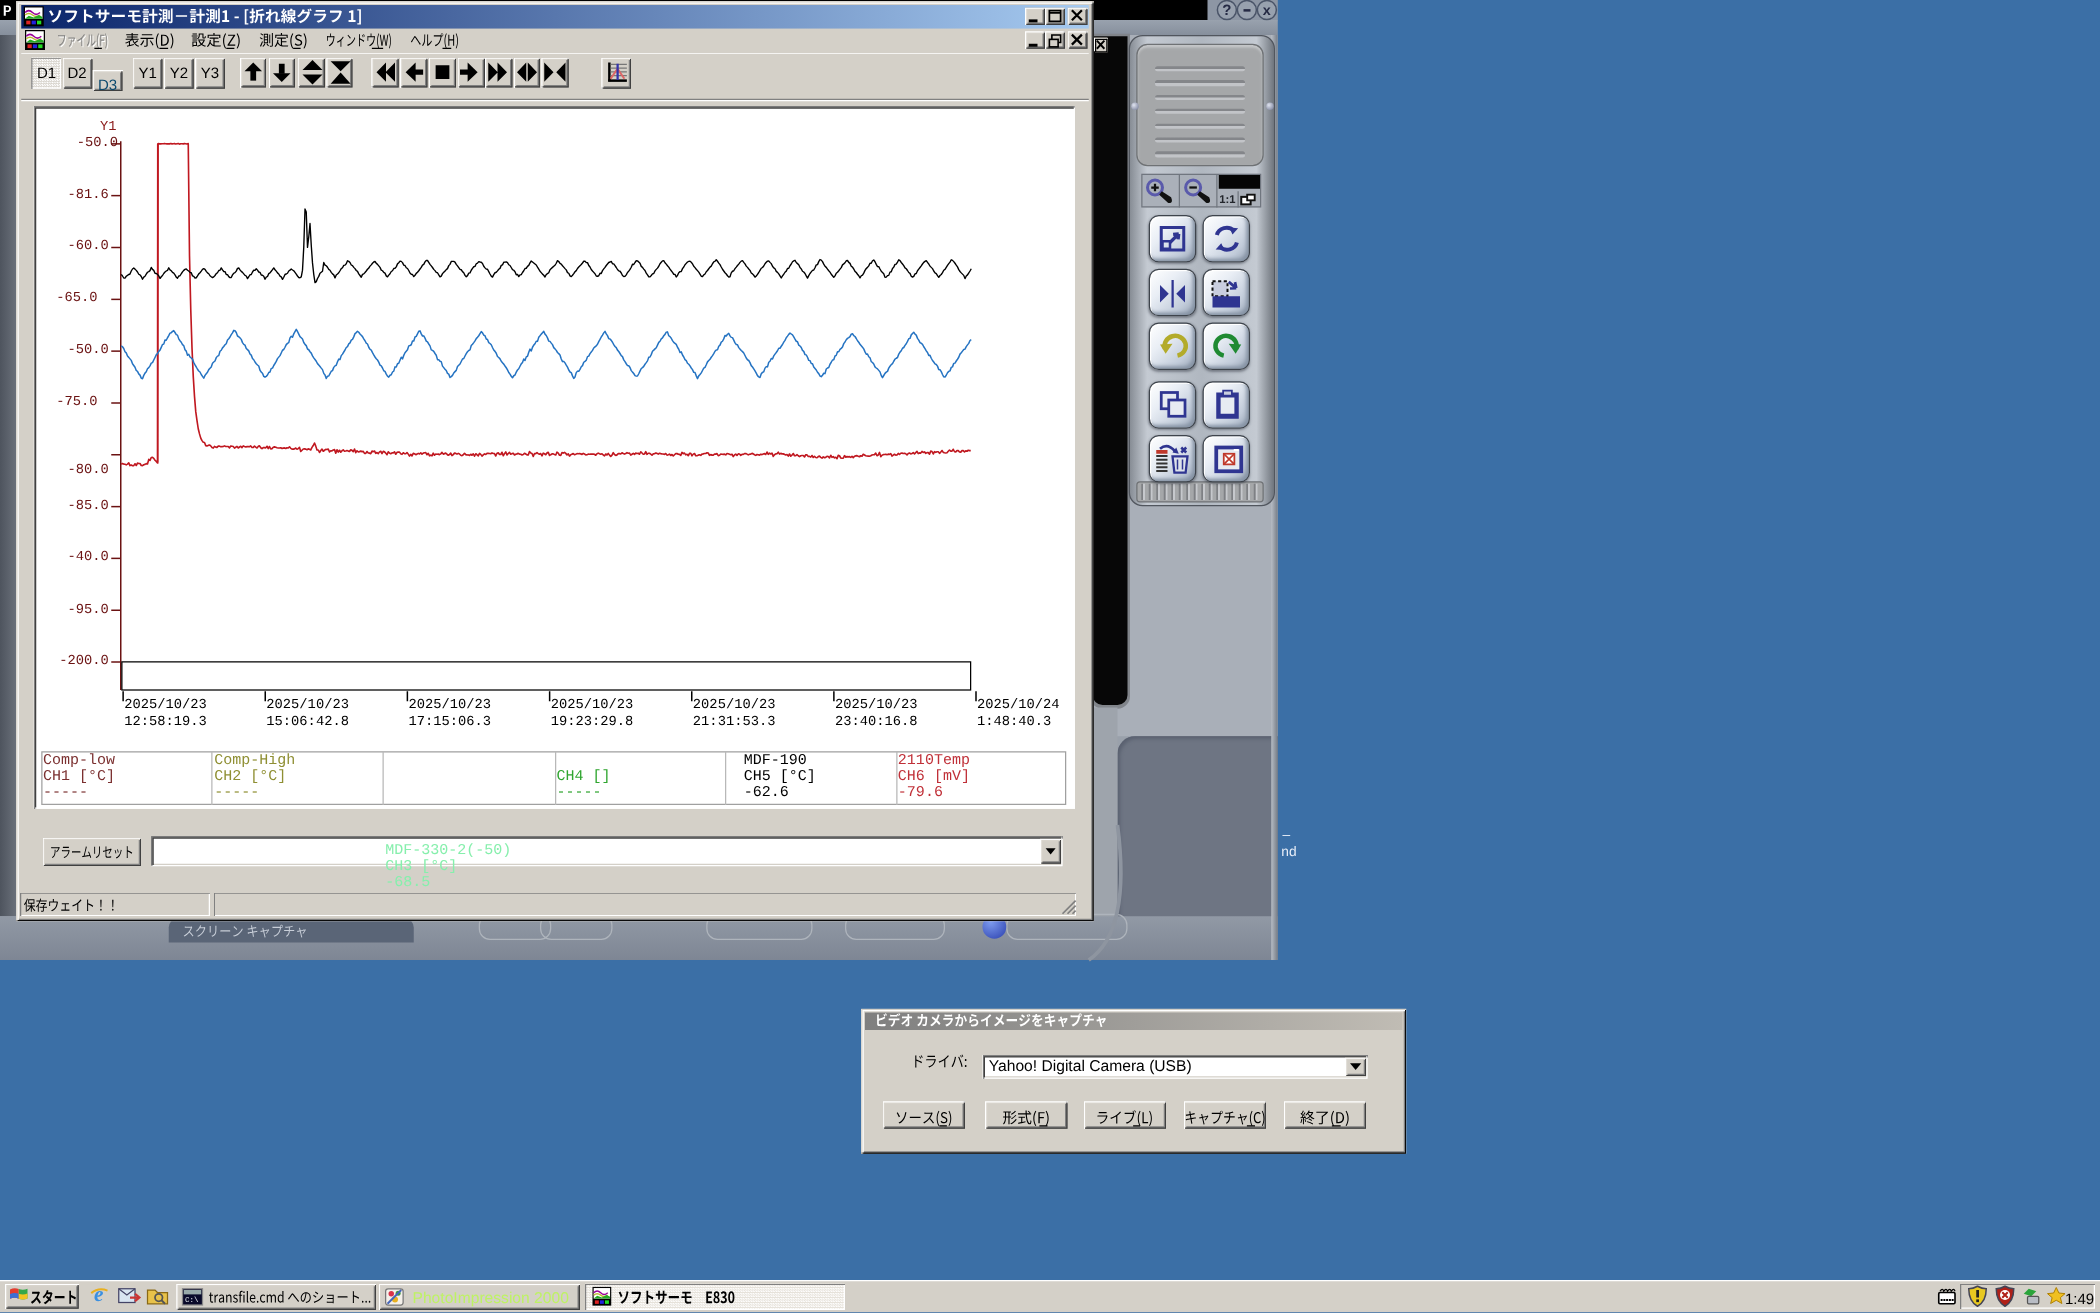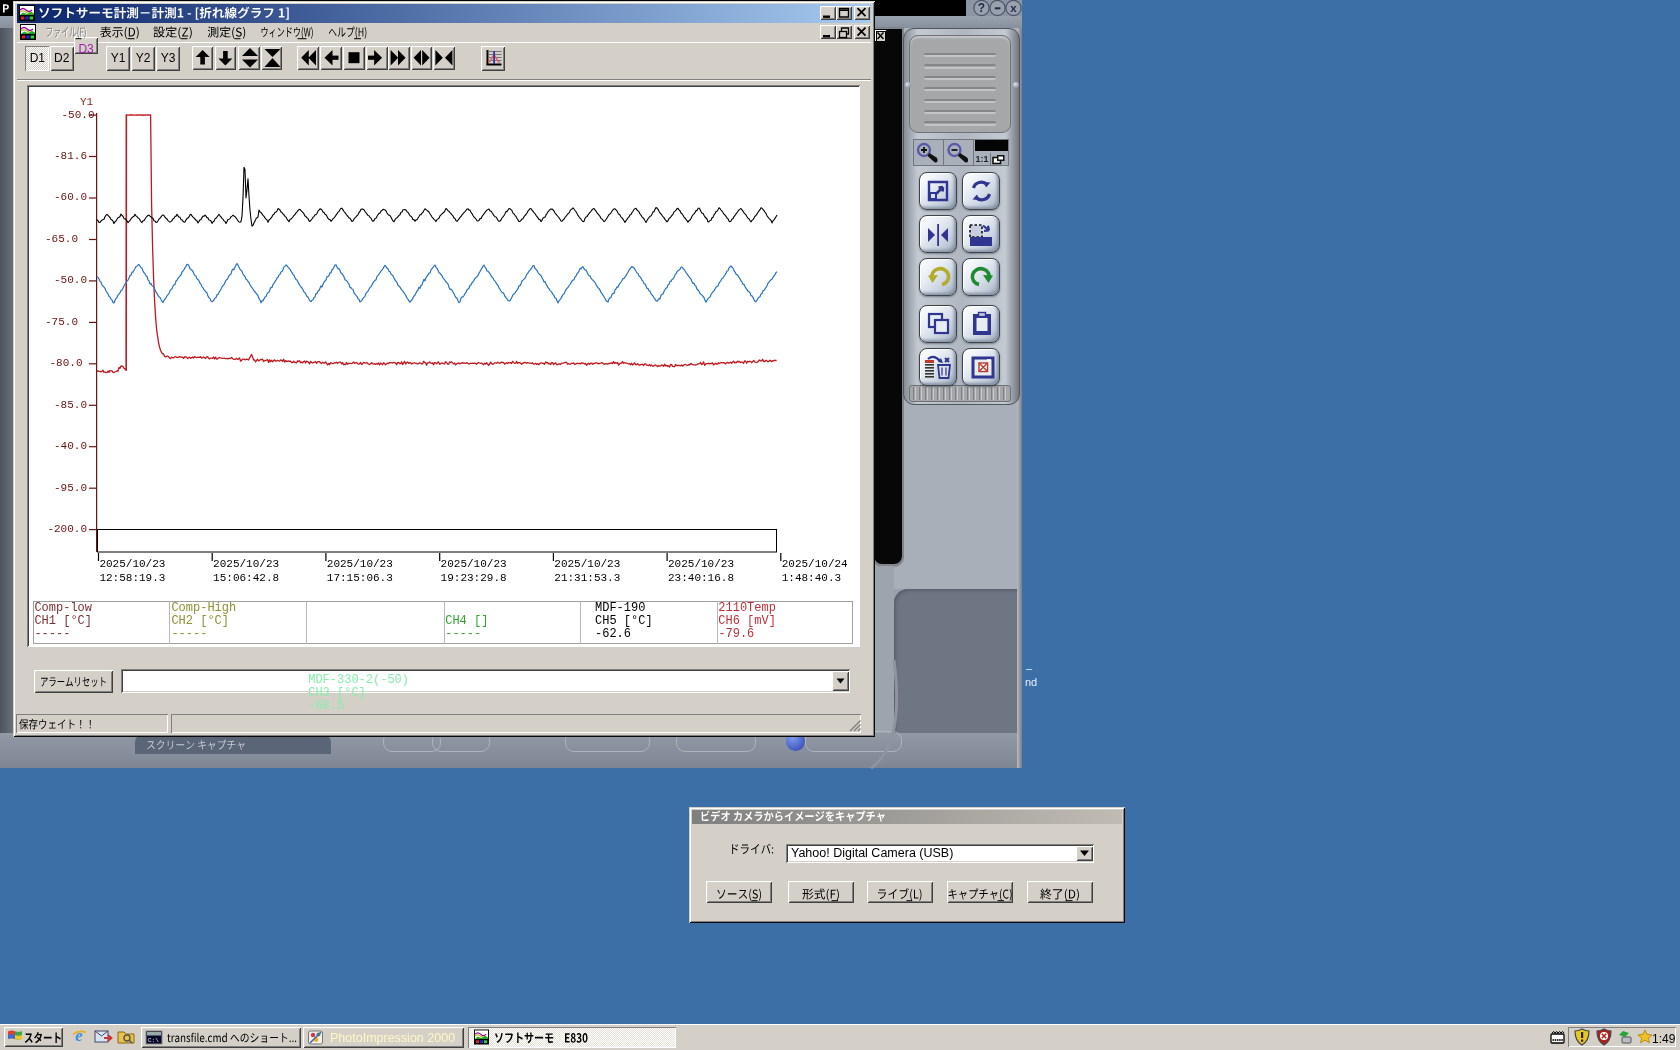--- a/index.html
+++ b/index.html
@@ -81,21 +81,21 @@
 <div class="ras" style="position:absolute;left:836.0px;top:5.5px;width:15.5px;height:14.0px;"></div>
 <div class="ras" style="position:absolute;left:854.0px;top:5.5px;width:15.5px;height:14.0px;"></div>
 <div style="position:absolute;left:17.0px;top:22.5px;width:854.0px;height:19.5px;background:#d4d0c8;"></div>
 <div class="ras" style="position:absolute;left:820.0px;top:25.0px;width:15.5px;height:14.0px;"></div>
 <div class="ras" style="position:absolute;left:836.0px;top:25.0px;width:15.5px;height:14.0px;"></div>
 <div class="ras" style="position:absolute;left:854.0px;top:25.0px;width:15.5px;height:14.0px;"></div>
 <div style="position:absolute;left:875.5px;top:30.5px;width:10.5px;height:11.0px;background:#d4d0c8;border:1px solid #000;"></div>
 <div style="position:absolute;left:17.0px;top:42.0px;width:854.0px;height:37.0px;background:#d4d0c8;box-shadow:inset 0 1px 0 #ffffff;"></div>
 <div class="sunkl" style="position:absolute;left:25.3px;top:45.7px;width:24.0px;height:25.0px;background:repeating-conic-gradient(#ffffff 0% 25%, #d4d0c8 0% 50%) 0 0/2px 2px;font:12px 'Liberation Sans',sans-serif;text-align:center;line-height:25px;color:#000;">D1</div>
 <div class="ras" style="position:absolute;left:49.7px;top:45.7px;width:24.0px;height:25.0px;font:12px 'Liberation Sans',sans-serif;text-align:center;line-height:25px;color:#000;">D2</div>
-<div class="ras" style="position:absolute;left:74.1px;top:37px;width:24.0px;height:17px;font:12px 'Liberation Sans',sans-serif;text-align:center;line-height:25px;color:#a21caf;">D3</div>
+<div class="ras" style="position:absolute;left:74.1px;top:56px;width:24.0px;height:17px;font:12px 'Liberation Sans',sans-serif;text-align:center;line-height:25px;color:#0c4a6e;">D3</div>
 <div class="ras" style="position:absolute;left:106.2px;top:45.7px;width:24.0px;height:25.0px;font:12px 'Liberation Sans',sans-serif;text-align:center;line-height:25px;color:#000;">Y1</div>
 <div class="ras" style="position:absolute;left:131.1px;top:45.7px;width:24.0px;height:25.0px;font:12px 'Liberation Sans',sans-serif;text-align:center;line-height:25px;color:#000;">Y2</div>
 <div class="ras" style="position:absolute;left:156.0px;top:45.7px;width:24.0px;height:25.0px;font:12px 'Liberation Sans',sans-serif;text-align:center;line-height:25px;color:#000;">Y3</div>
 <div class="ras" style="position:absolute;left:191.7px;top:45.7px;width:21.8px;height:24.0px;"></div>
 <div class="ras" style="position:absolute;left:214.5px;top:45.7px;width:21.8px;height:24.0px;"></div>
 <div class="ras" style="position:absolute;left:238.0px;top:45.7px;width:21.8px;height:24.0px;"></div>
 <div class="ras" style="position:absolute;left:260.5px;top:45.7px;width:21.8px;height:24.0px;"></div>
 <div class="ras" style="position:absolute;left:297.0px;top:45.7px;width:21.8px;height:24.0px;"></div>
 <div class="ras" style="position:absolute;left:319.9px;top:45.7px;width:21.8px;height:24.0px;"></div>
 <div class="ras" style="position:absolute;left:343.0px;top:45.7px;width:21.8px;height:24.0px;"></div>
@@ -132,21 +132,21 @@
 <div class="ras" style="position:absolute;left:141.0px;top:1027.0px;width:160.0px;height:21.0px;"></div>
 <div class="ras" style="position:absolute;left:303.0px;top:1027.0px;width:161.0px;height:21.0px;"></div>
 <div style="position:absolute;left:468.0px;top:1027.0px;width:208.0px;height:21.0px;background:repeating-conic-gradient(#ffffff 0% 25%, #e6e2da 0% 50%) 0 0/2px 2px;box-shadow:inset 1px 1px 0 #808080, inset -1px -1px 0 #ffffff;"></div>
 <div class="sunkl" style="position:absolute;left:1568.0px;top:1027.0px;width:108.0px;height:20.0px;"></div>
 <div style="position:absolute;left:57px;top:108.5px;width:42px;text-align:center;font:11px 'Liberation Mono',monospace;color:#6b1212;">-50.0</div>
 <div style="position:absolute;left:45.0px;top:149.9px;width:42px;text-align:right;font:11px 'Liberation Mono',monospace;color:#6b1212;">-81.6</div>
 <div style="position:absolute;left:45.0px;top:191.4px;width:42px;text-align:right;font:11px 'Liberation Mono',monospace;color:#6b1212;">-60.0</div>
 <div style="position:absolute;left:45.0px;top:232.9px;width:42px;text-align:left;font:11px 'Liberation Mono',monospace;color:#6b1212;">-65.0</div>
 <div style="position:absolute;left:45.0px;top:274.3px;width:42px;text-align:right;font:11px 'Liberation Mono',monospace;color:#6b1212;">-50.0</div>
 <div style="position:absolute;left:45.0px;top:315.8px;width:42px;text-align:left;font:11px 'Liberation Mono',monospace;color:#6b1212;">-75.0</div>
-<div style="position:absolute;left:45.0px;top:357px;width:42px;text-align:center;font:11px 'Liberation Mono',monospace;color:#6b1212;">-80.0</div>
+<div style="position:absolute;left:45.0px;top:370px;width:42px;text-align:right;font:11px 'Liberation Mono',monospace;color:#6b1212;">-80.0</div>
 <div style="position:absolute;left:45.0px;top:398.7px;width:42px;text-align:right;font:11px 'Liberation Mono',monospace;color:#6b1212;">-85.0</div>
 <div style="position:absolute;left:45.0px;top:440.1px;width:42px;text-align:right;font:11px 'Liberation Mono',monospace;color:#6b1212;">-40.0</div>
 <div style="position:absolute;left:45.0px;top:481.6px;width:42px;text-align:right;font:11px 'Liberation Mono',monospace;color:#6b1212;">-95.0</div>
 <div style="position:absolute;left:45.0px;top:523.0px;width:42px;text-align:right;font:11px 'Liberation Mono',monospace;color:#6b1212;">-200.0</div>
 <div style="position:absolute;left:80px;top:96px;font:11px 'Liberation Mono',monospace;color:#8b1a1a;">Y1</div>
 <div style="position:absolute;left:99.4px;top:558px;font:11px 'Liberation Mono',monospace;color:#000;line-height:13.5px;white-space:pre;">2025/10/23
 12:58:19.3</div>
 <div style="position:absolute;left:213.1px;top:558px;font:11px 'Liberation Mono',monospace;color:#000;line-height:13.5px;white-space:pre;">2025/10/23
 15:06:42.8</div>
 <div style="position:absolute;left:326.8px;top:558px;font:11px 'Liberation Mono',monospace;color:#000;line-height:13.5px;white-space:pre;">2025/10/23
@@ -170,21 +170,21 @@
 -68.5</div>
 <div style="position:absolute;left:445.2px;top:601.5px;font:12px 'Liberation Mono',monospace;color:#2fa52f;line-height:13.2px;white-space:pre;">
 CH4 []
 -----</div>
 <div style="position:absolute;left:595px;top:601.5px;font:12px 'Liberation Mono',monospace;color:#000000;line-height:13.2px;white-space:pre;">MDF-190
 CH5 [°C]
 -62.6</div>
 <div style="position:absolute;left:718.3px;top:601.5px;font:12px 'Liberation Mono',monospace;color:#c03038;line-height:13.2px;white-space:pre;">2110Temp
 CH6 [mV]
 -79.6</div>
-<div style="position:absolute;left:330px;top:1031px;font:12.5px 'Liberation Sans',sans-serif;color:#fef9c3;text-align:right;">PhotoImpression 2000</div>
+<div style="position:absolute;left:330px;top:1031px;font:12.5px 'Liberation Sans',sans-serif;color:#bef264;text-align:right;">PhotoImpression 2000</div>
 <div style="position:absolute;left:1652px;top:1032px;font:12px 'Liberation Sans',sans-serif;color:#000;">1:49</div>
 <svg width="1680" height="1050" style="position:absolute;left:0;top:0">
     <path d="M 871 768 Q 905 745 894 660" fill="none" stroke="#8e95a0" stroke-width="3"></path>
     <circle cx="981.5" cy="8" r="7.6" fill="#98a1ae" stroke="#4a5468" stroke-width="1.2"></circle>
     <circle cx="997.5" cy="8" r="7.6" fill="#98a1ae" stroke="#4a5468" stroke-width="1.2"></circle>
     <circle cx="1013.5" cy="8" r="7.6" fill="#98a1ae" stroke="#4a5468" stroke-width="1.2"></circle>
     <text x="981.5" y="12.2" font-family="Liberation Sans" font-size="12" font-weight="bold" fill="#252a44" text-anchor="middle">?</text>
     <rect x="994.8" y="7.3" width="5.6" height="2" fill="#252a44"></rect>
     <text x="1013.5" y="12" font-family="Liberation Sans" font-size="11.5" font-weight="bold" fill="#252a44" text-anchor="middle">x</text>
     <path transform="translate(2.0 12.5) scale(1.0000 1)" fill="#ffffff" d="M1.001 0.0H2.629V-2.893H3.718C5.467 -2.893 6.864 -3.7289999999999996 6.864 -5.588C6.864 -7.513 5.478 -8.151 3.674 -8.151H1.001ZM2.629 -4.18V-6.853H3.553C4.675 -6.853 5.269 -6.534 5.269 -5.588C5.269 -4.653 4.7299999999999995 -4.18 3.6079999999999997 -4.18Z"></path>

